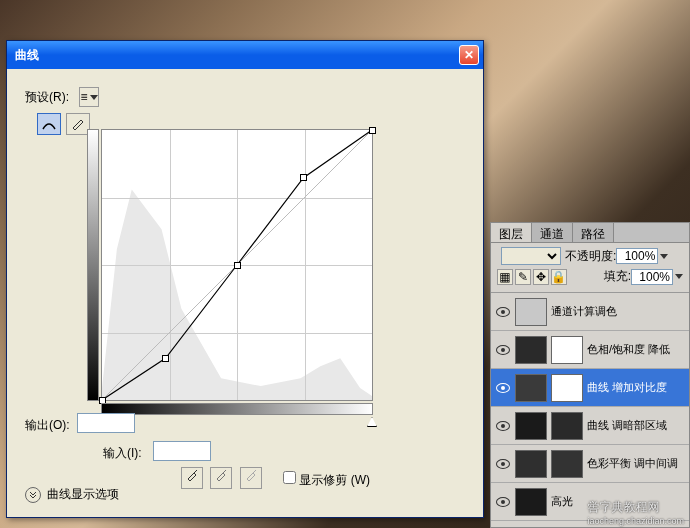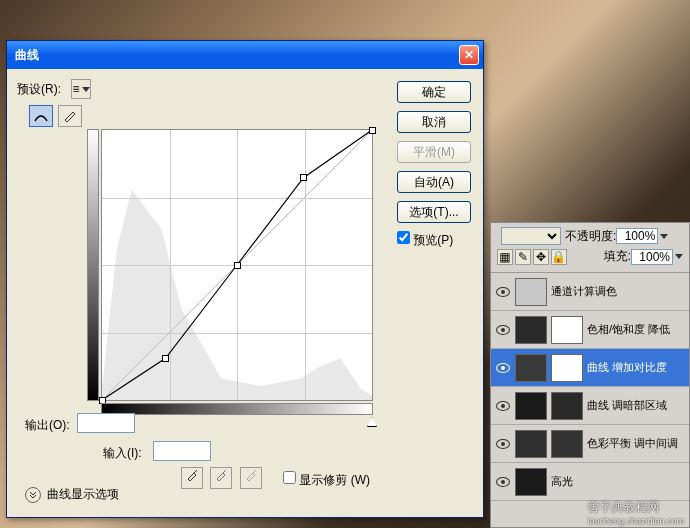--- a/index.html
+++ b/index.html
@@ -2,21 +2,21 @@
 <html><head>
 <meta charset="utf-8">
 <style>
 *{box-sizing:border-box;margin:0;padding:0;font-family:"Microsoft YaHei","SimSun",sans-serif;font-size:12px}
 body{width:690px;height:528px;background:#888;overflow:hidden;position:relative}
 .bg-photo{position:absolute;inset:0;background:linear-gradient(135deg,#4a3628 0%,#8b6f52 20%,#c9a883 40%,#d4b896 50%,#3d2f22 70%,#2a1f16 100%)}
 .dialog{position:absolute;left:6px;top:40px;width:478px;height:478px;background:#ece9d8;border:1px solid #0a246a;box-shadow:2px 2px 6px rgba(0,0,0,.4)}
 .titlebar{height:28px;background:linear-gradient(to bottom,#3a95ff 0%,#0a5de8 50%,#0a5de8 100%);display:flex;align-items:center;padding:0 4px;color:#fff;font-weight:bold}
 .titlebar-text{flex:1;padding-left:4px}
 .close-btn{width:20px;height:20px;background:linear-gradient(to bottom,#f59b8a,#e8442c);border:1px solid #fff;border-radius:3px;display:flex;align-items:center;justify-content:center;color:#fff;font-weight:bold;cursor:pointer}
-.dlg-body{padding:10px;position:relative;height:calc(100% - 28px)}
+.dlg-body{padding:18px;position:relative;height:calc(100% - 28px)}
 .row{display:flex;align-items:center;margin-bottom:6px}
 .row label{margin-right:4px}
 .preset-select{width:270px;height:22px;border:1px solid #7f9db9;background:#fff;padding:0 4px}
 .preset-menu{width:20px;height:20px;margin-left:6px;border:1px solid #999;background:#ece9d8;display:flex;align-items:center;justify-content:center}
 .channel-row{margin-left:12px}
 .channel-select{width:100px;height:22px;border:1px solid #7f9db9;background:#fff;padding:0 4px}
 .tool-row{margin-left:12px;margin-top:6px}
 .tool-btn{width:24px;height:22px;border:1px solid #999;background:#ece9d8;margin-right:2px;display:inline-flex;align-items:center;justify-content:center}
 .tool-btn.active{border:1px solid #316ac5;background:#c1d2ee}
 .curve-area{position:absolute;left:94px;top:60px;width:272px;height:272px;border:1px solid #888;background:#fff}
@@ -152,35 +152,29 @@
 
     <div class="expand-row">
       <span class="expand-circle">
         <svg width="8" height="8">
             <path d="M1 1 L4 4 L7 1 M1 4 L4 7 L7 4" stroke="#333" fill="none"></path>
           </svg>
       </span>
       <span>曲线显示选项</span>
     </div>
 
-    <div class="right-btns">
-      <button class="win-btn">确定</button>
-      <button class="win-btn">取消</button>
-      <button class="win-btn disabled">平滑(M)</button>
-      <button class="win-btn">自动(A)</button>
-      <button class="win-btn">选项(T)...</button>
-      <label class="preview-chk">
-        <input type="checkbox" checked="" style="">
-        <span>预览(P)</span>
-      </label>
-    </div>
   </div>
 </div>
 
 <div class="layers-panel">
+  <div class="panel-tabs">
+    <div class="panel-tab">图层</div>
+    <div class="panel-tab inactive">通道</div>
+    <div class="panel-tab inactive">路径</div>
+  </div>
   <div class="panel-opts">
     <div class="opt-row">
       <select class="opt-sel" style="max-width:60px"><option></option></select>
       <span>不透明度:</span>
       <span class="opt-val">100%</span>
       <span class="tri-down" style="margin-left:2px"></span>
     </div>
     <div class="opt-row">
       <div class="mini-grp">
         <span class="icon-btn">▦</span>

